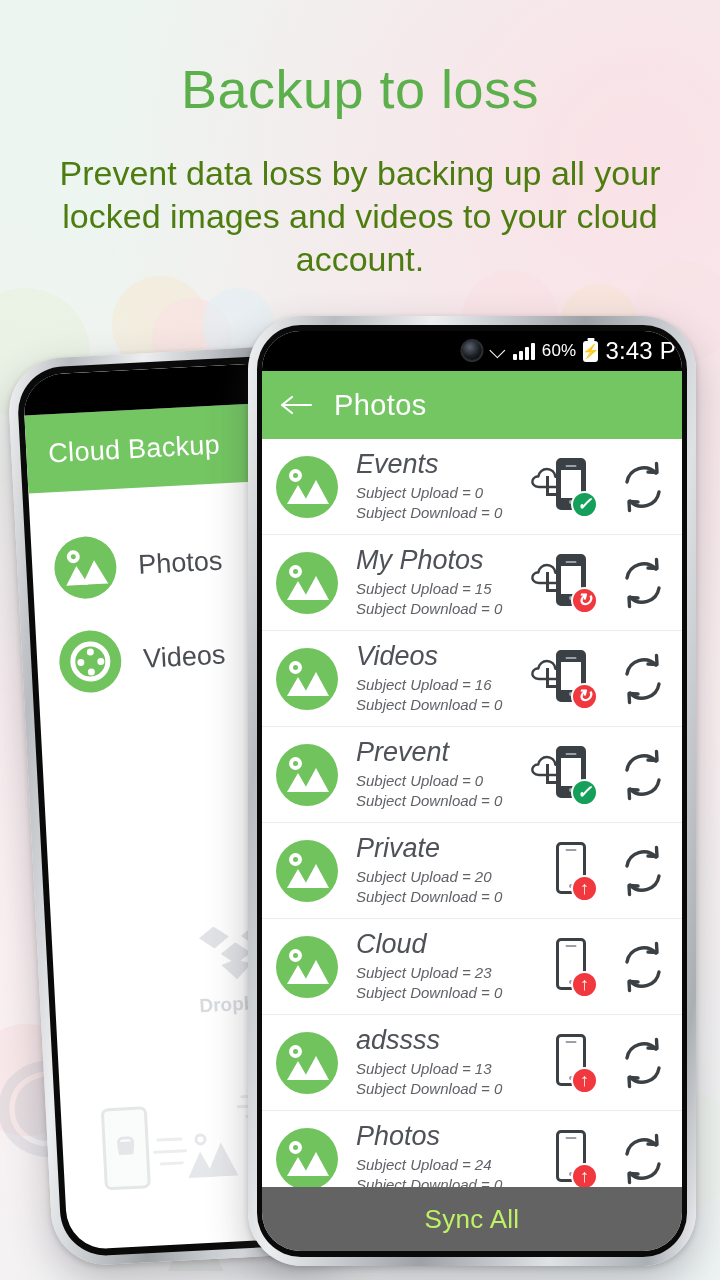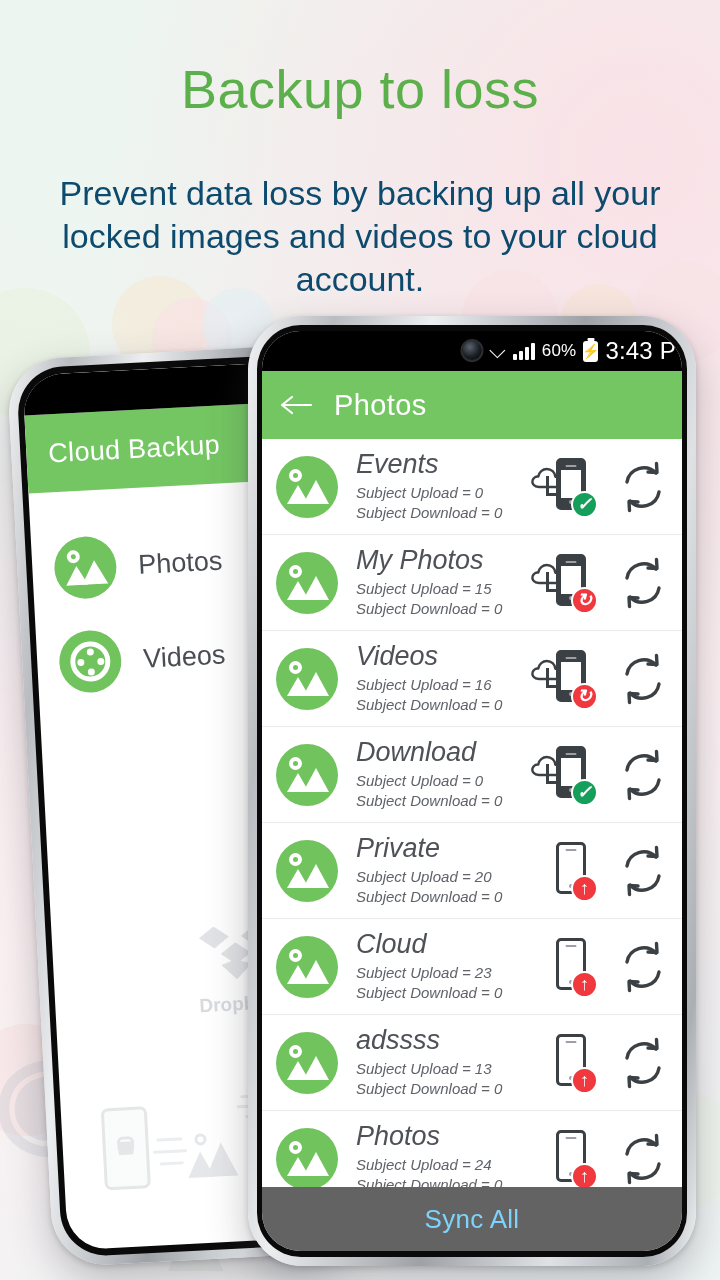--- a/index.html
+++ b/index.html
@@ -40,22 +40,21 @@
     color: #5cb04b;
   }
   .subhead {
     position: absolute; top: 152px; left: 50%;
     transform: translateX(-50%);
     width: 620px;
     text-align: center;
     font-size: 34px;
     line-height: 43px;
     font-weight: 400;
-    color: #0c4a6e;
-    margin-top: 20px;
+    color: #4d7c0f;
   }
 
   
   .phone-shell {
     position: absolute;
     border-radius: 54px;
     background: linear-gradient(100deg,#f2f3f4 0%, #b9bcc0 14%, #eceef0 30%, #9ea2a7 55%, #dfe2e5 76%, #aaafb4 92%, #f0f1f3 100%);
     box-shadow: 0 18px 40px rgba(60,60,70,0.30), 0 2px 6px rgba(0,0,0,0.18);
     padding: 9px;
   }
@@ -287,21 +286,21 @@
   }
   .badge.ok   { background:#14a05a; }
   .badge.err  { background:#f0383e; }
   .badge.up   { background:#f0383e; }
 
   .sync-icon { width: 78px; flex:0 0 auto; display:flex; justify-content:center; }
 
   .bottom-bar {
     height: 64px; background:#636363;
     display:flex; align-items:center; justify-content:center;
-    color:#7dd3fc; font-size: 26px; letter-spacing:.3px;
+    color:#bef264; font-size: 26px; letter-spacing:.3px;
   }
 </style>
 </head>
 <body>
 
 <div class="bg-layer">
   <div class="blob" style="left:-40px;top:288px;width:130px;height:130px;background:#e6f0dd;"></div>
   <div class="blob" style="left:112px;top:276px;width:96px;height:96px;background:#f6e7cf;opacity:.5;"></div>
   <div class="blob" style="left:152px;top:298px;width:80px;height:80px;background:#fae0e4;opacity:.55;"></div>
   <div class="blob" style="left:202px;top:288px;width:72px;height:72px;background:#e3eef3;opacity:.6;"></div>
@@ -516,21 +515,21 @@
               </svg>
             </div>
           </div>
           <div class="row">
             <div class="avatar">
               <span class="ph-sun"></span>
               <span class="ph-m1"></span>
               <span class="ph-m2"></span>
             </div>
             <div class="texts">
-              <div class="name">Download</div>
+              <div class="name">Prevent</div>
               <div class="sub">Subject Upload = 0</div>
               <div class="sub">Subject Download = 0</div>
             </div>
             <div class="status-icon">
               <span class="cloudshape">
                 <svg width="36" height="24" viewBox="0 0 36 24" fill="none" stroke="#3b4045" stroke-width="2.4" stroke-linejoin="round">
                   <path d="M9 21 C4 21 1.5 17.5 2.6 14.2 C3.5 11.4 6.2 10.2 8.3 10.6 C8.9 6.2 12.6 3 16.9 3 C21.4 3 25 6.4 25.3 10.7 C29.2 10.6 33 12.8 33 16.6 C33 19.3 30.8 21 28 21 Z"></path>
                 </svg>
               </span>
               <span class="connector"></span>

